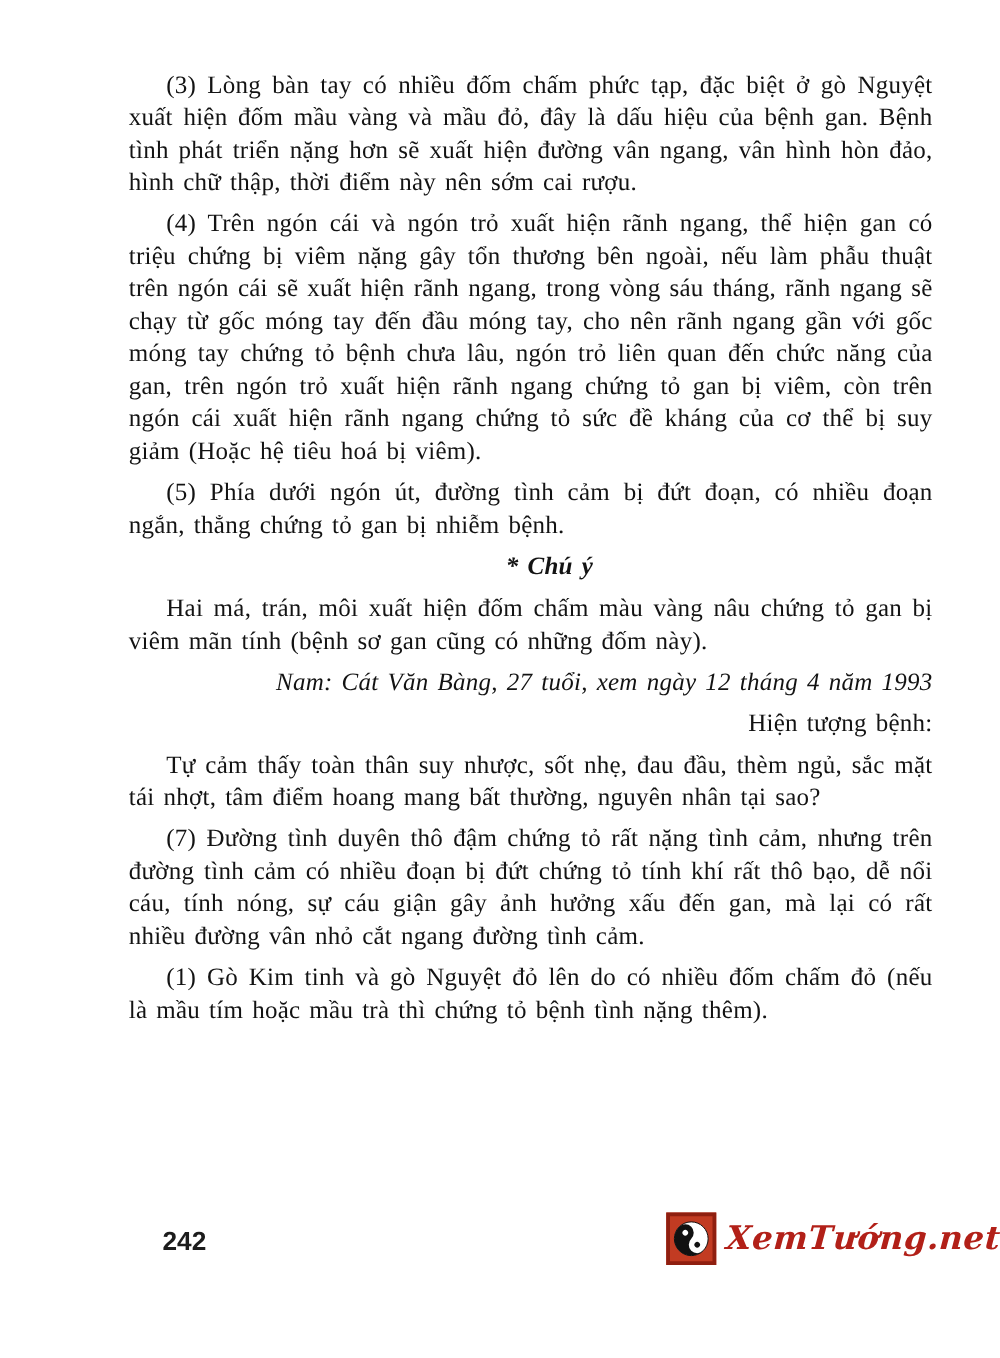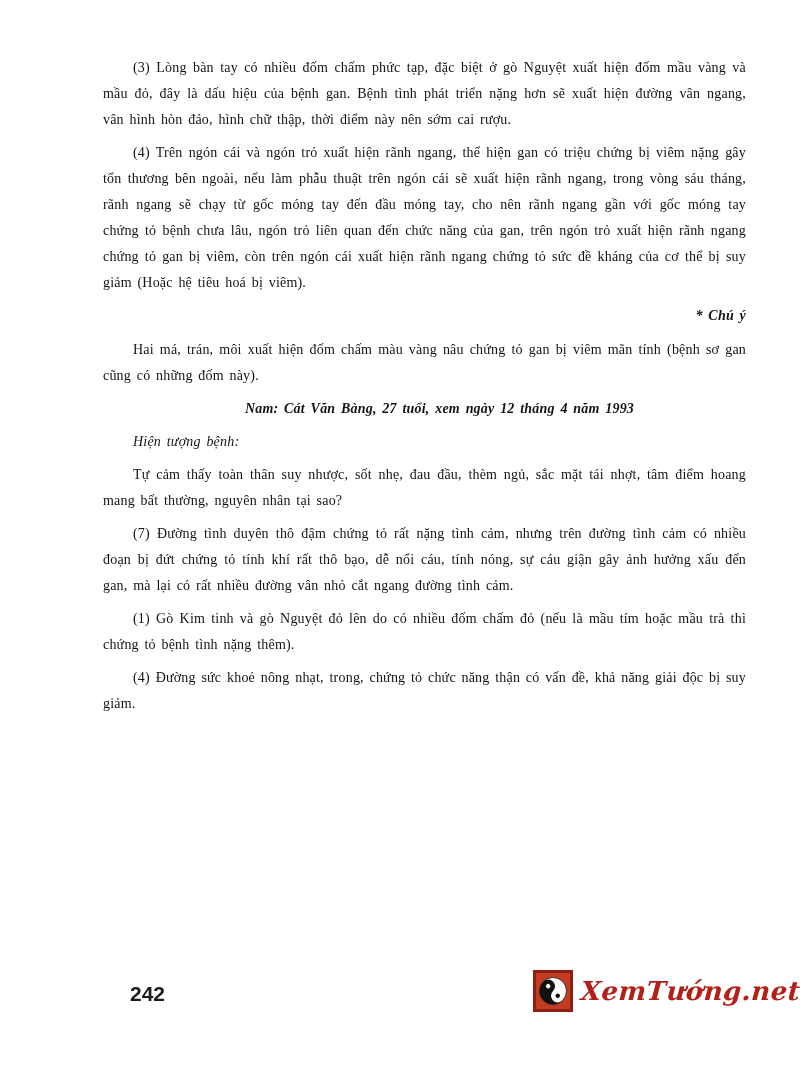--- a/index.html
+++ b/index.html
@@ -15,41 +15,40 @@
     font-family: "Liberation Serif", serif;
     color: #131313;
   }
   .page {
     position: absolute;
     top: 55px;
     left: 103px;
     width: 643px;
   }
   .para {
-    font-size: 14px;
+    font-size: 20px;
     line-height: 26px;
     text-align: justify;
     text-indent: 30px;
     margin: 0 0 7px 0;
     letter-spacing: 0.2px;
     word-spacing: 2px;
   }
   .para.bold-italic {
-    font-weight: bold;
+    font-weight: normal;
     font-style: italic;
-    text-align: center;
+    text-align: right;
   }
   .para.italic {
-    font-style: italic;
-    text-align: left;
+    text-align: right;
   }
   .para.note-heading {
     font-weight: bold;
     font-style: italic;
-    text-align: right;
+    text-align: center;
     margin-bottom: 8px;
   }
   .footer {
     position: absolute;
     left: 0;
     top: 964px;
     width: 800px;
     height: 62px;
     padding-left: 12px;
   }
@@ -89,28 +88,28 @@
     letter-spacing: 0.5px;
     transform: skewX(-4deg);
   }
 </style>
 </head>
 <body>
 
 <div class="page">
   <p class="para">(3) Lòng bàn tay có nhiều đốm chấm phức tạp, đặc biệt ở gò Nguyệt xuất hiện đốm mầu vàng và mầu đỏ, đây là dấu hiệu của bệnh gan. Bệnh tình phát triển nặng hơn sẽ xuất hiện đường vân ngang, vân hình hòn đảo, hình chữ thập, thời điểm này nên sớm cai rượu.</p>
   <p class="para">(4) Trên ngón cái và ngón trỏ xuất hiện rãnh ngang, thể hiện gan có triệu chứng bị viêm nặng gây tổn thương bên ngoài, nếu làm phẫu thuật trên ngón cái sẽ xuất hiện rãnh ngang, trong vòng sáu tháng, rãnh ngang sẽ chạy từ gốc móng tay đến đầu móng tay, cho nên rãnh ngang gần với gốc móng tay chứng tỏ bệnh chưa lâu, ngón trỏ liên quan đến chức năng của gan, trên ngón trỏ xuất hiện rãnh ngang chứng tỏ gan bị viêm, còn trên ngón cái xuất hiện rãnh ngang chứng tỏ sức đề kháng của cơ thể bị suy giảm (Hoặc hệ tiêu hoá bị viêm).</p>
+  <p class="para">(5) Phía dưới ngón út, đường tình cảm bị đứt đoạn, có nhiều đoạn ngắn, thẳng chứng tỏ gan bị nhiễm bệnh.</p>
   <p class="para note-heading">* Chú ý</p>
   <p class="para">Hai má, trán, môi xuất hiện đốm chấm màu vàng nâu chứng tỏ gan bị viêm mãn tính (bệnh sơ gan cũng có những đốm này).</p>
   <p class="para bold-italic">Nam: Cát Văn Bàng, 27 tuổi, xem ngày 12 tháng 4 năm 1993</p>
   <p class="para italic">Hiện tượng bệnh:</p>
   <p class="para">Tự cảm thấy toàn thân suy nhược, sốt nhẹ, đau đầu, thèm ngủ, sắc mặt tái nhợt, tâm điểm hoang mang bất thường, nguyên nhân tại sao?</p>
   <p class="para">(7) Đường tình duyên thô đậm chứng tỏ rất nặng tình cảm, nhưng trên đường tình cảm có nhiều đoạn bị đứt chứng tỏ tính khí rất thô bạo, dễ nổi cáu, tính nóng, sự cáu giận gây ảnh hưởng xấu đến gan, mà lại có rất nhiều đường vân nhỏ cắt ngang đường tình cảm.</p>
   <p class="para">(1) Gò Kim tinh và gò Nguyệt đỏ lên do có nhiều đốm chấm đỏ (nếu là mầu tím hoặc mầu trà thì chứng tỏ bệnh tình nặng thêm).</p>
-  <p class="para">(4) Đường sức khoẻ nông nhạt, trong, chứng tỏ chức năng thận có vấn đề, khả năng giải độc bị suy giảm.</p>
 </div>
 
 <div class="footer">
   <span class="page-number">242</span>
   <div class="watermark">
     <span class="watermark-logo">
       <svg width="30" height="30" viewBox="0 0 40 40">
         <g transform="rotate(135 20 20)">
           <circle cx="20" cy="20" r="18" fill="#ffffff" stroke="#111" stroke-width="1"></circle>
           <path d="M20,2 A18,18 0 0 1 20,38 A9,9 0 0 1 20,20 A9,9 0 0 0 20,2 Z" fill="#111"></path>

